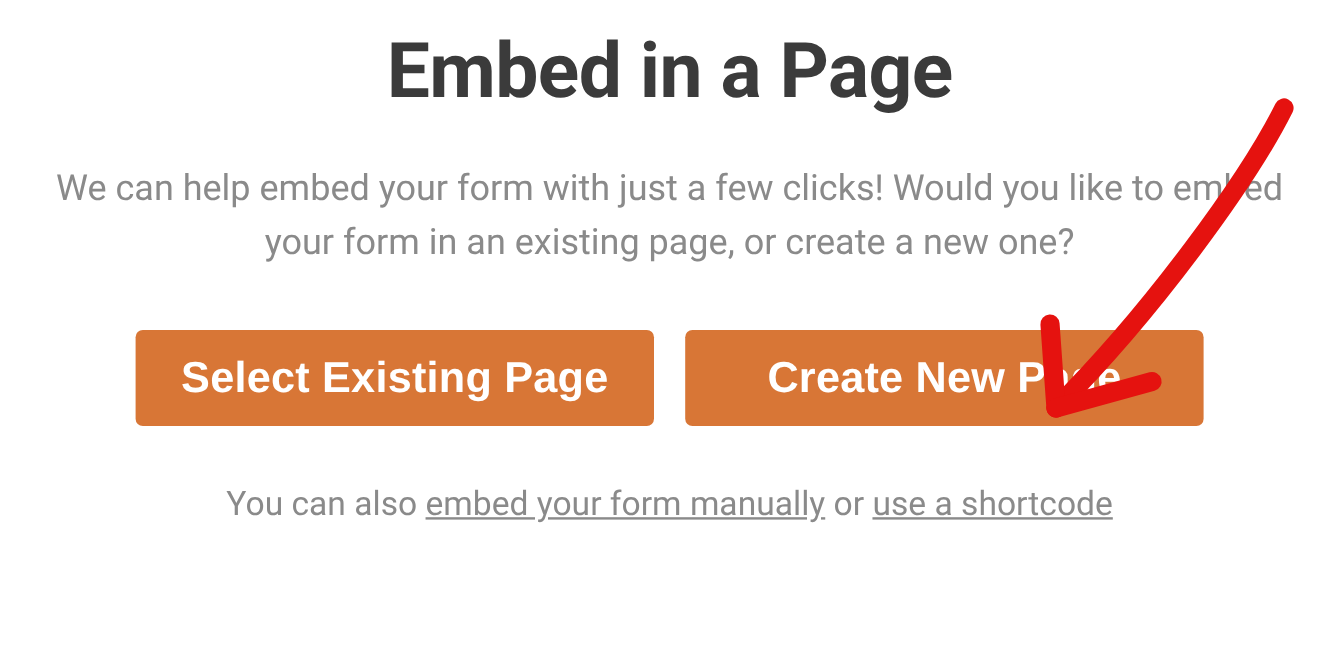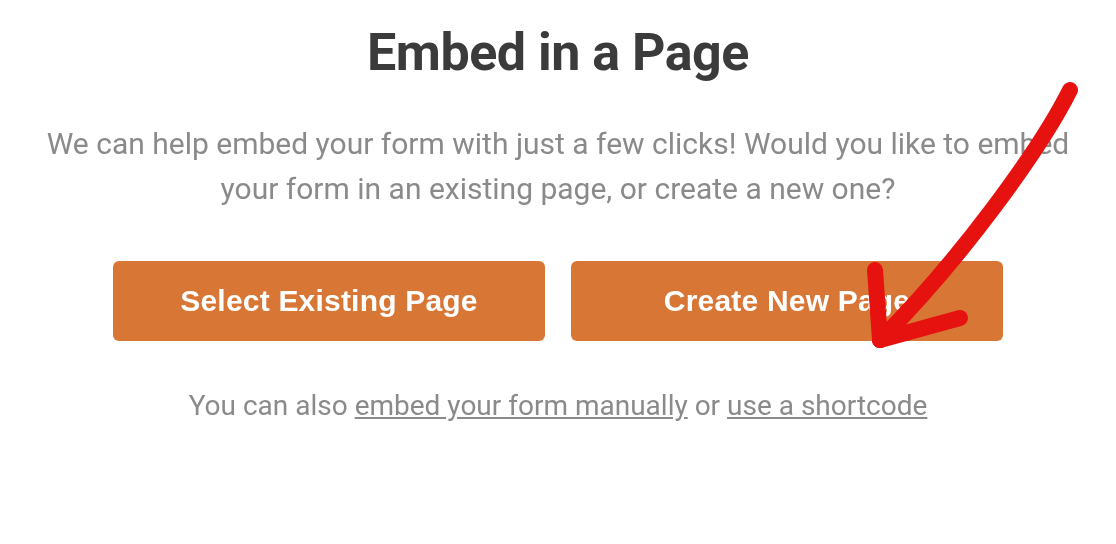--- a/index.html
+++ b/index.html
@@ -12,21 +12,21 @@
       background: #ffffff;
       width: 1116px;
       height: 544px;
       display: flex;
       flex-direction: column;
       align-items: center;
       padding-top: 22px;
       position: relative;
     }
     .heading {
-      font-size: 52px;
+      font-size: 64px;
       font-weight: 700;
       color: #3b3b3b;
       letter-spacing: -0.5px;
       margin-bottom: 38px;
       text-align: center;
     }
     .description {
       font-size: 30px;
       line-height: 1.5;
       color: #8a8a8a;
@@ -40,21 +40,21 @@
       gap: 26px;
       margin-bottom: 48px;
     }
     .btn {
       background: #d87636;
       color: #ffffff;
       border: none;
       border-radius: 6px;
       padding: 0 38px;
       height: 80px;
-      font-size: 30px;
+      font-size: 36px;
       font-weight: 600;
       cursor: pointer;
       min-width: 432px;
       display: flex;
       align-items: center;
       justify-content: center;
       letter-spacing: 0.2px;
       text-align: right;
     }
     .footer-text {

